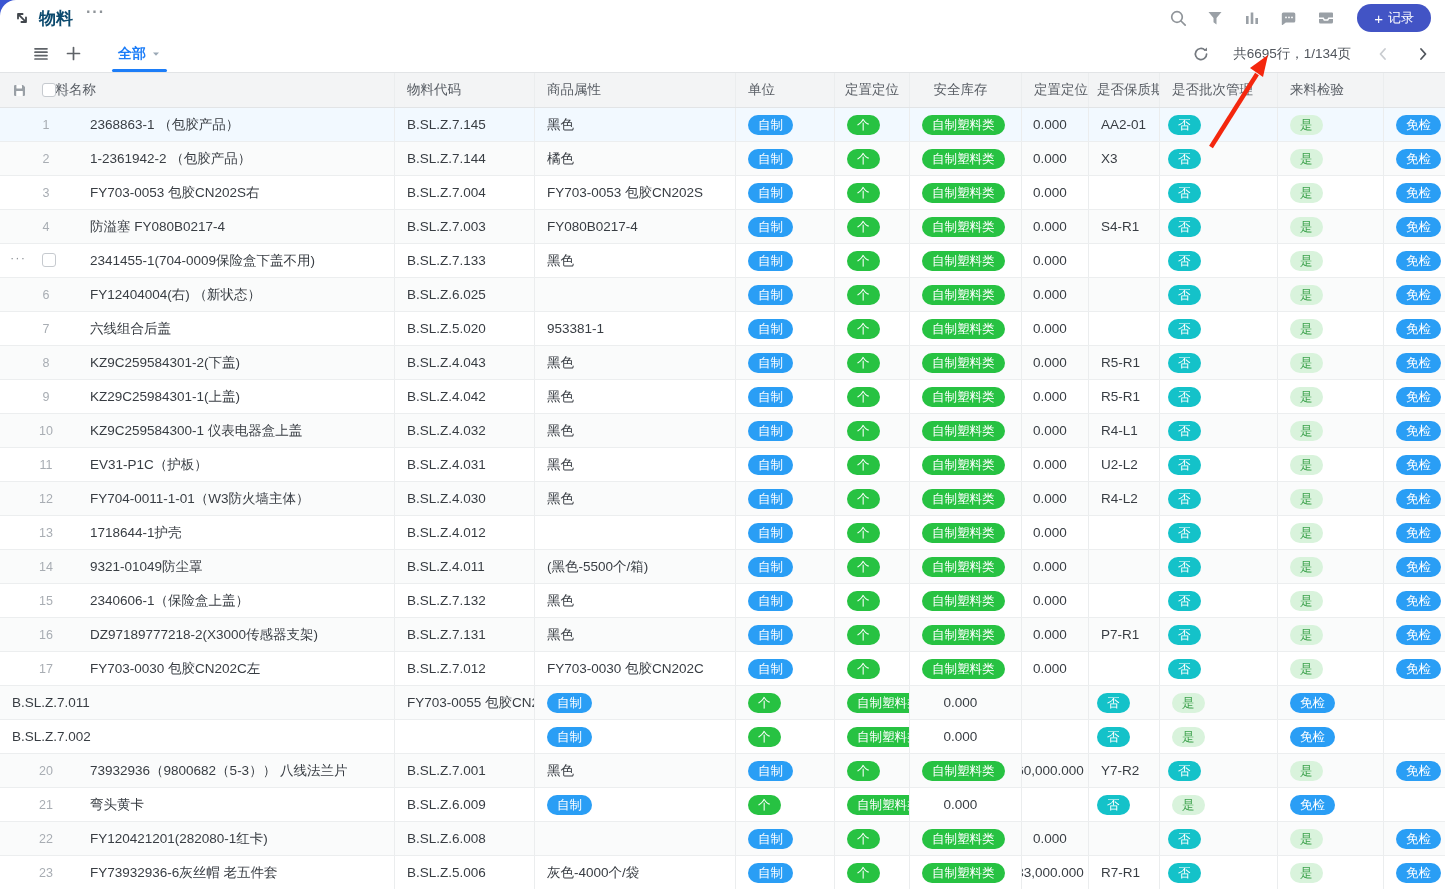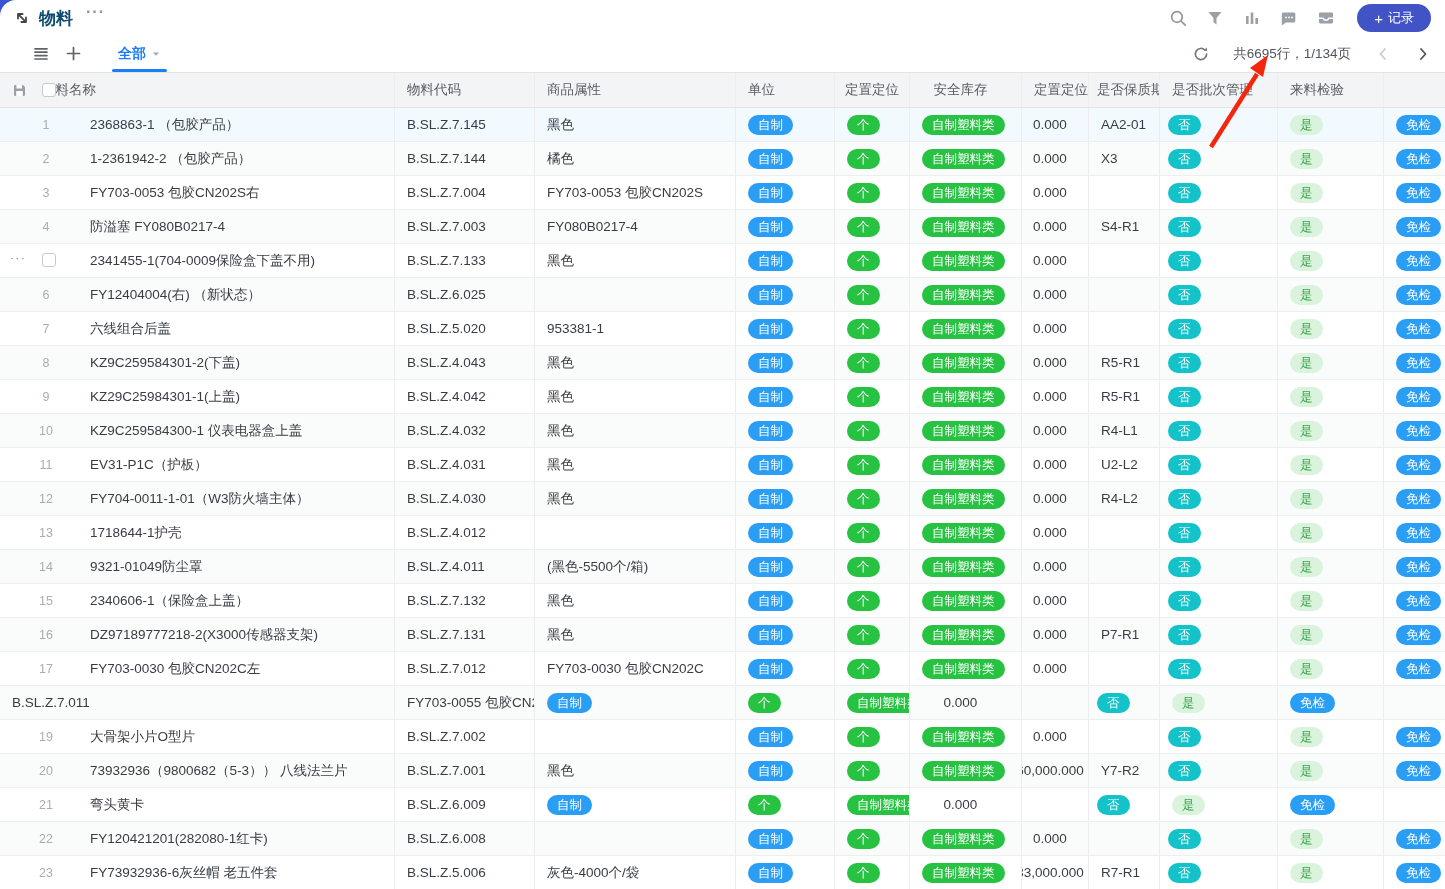--- a/index.html
+++ b/index.html
@@ -893,25 +893,20 @@
           </div>
     <div class="td c-batch">
             <span class="badge b-lgreen">是</span>
           </div>
     <div class="td c-inspect">
             <span class="badge b-blue">免检</span>
           </div>
   </div>
 
   <div class="tr">
-    <div class="td c-name">
-
-      <span class="rownum">19</span>
-      <span class="name-text">大骨架小片O型片</span>
-    </div>
     <div class="td c-code">
             <span>B.SL.Z.7.002</span>
           </div>
     <div class="td c-spec">
             <span></span>
           </div>
     <div class="td c-attr">
             <span class="badge b-blue">自制</span>
           </div>
     <div class="td c-unit">

